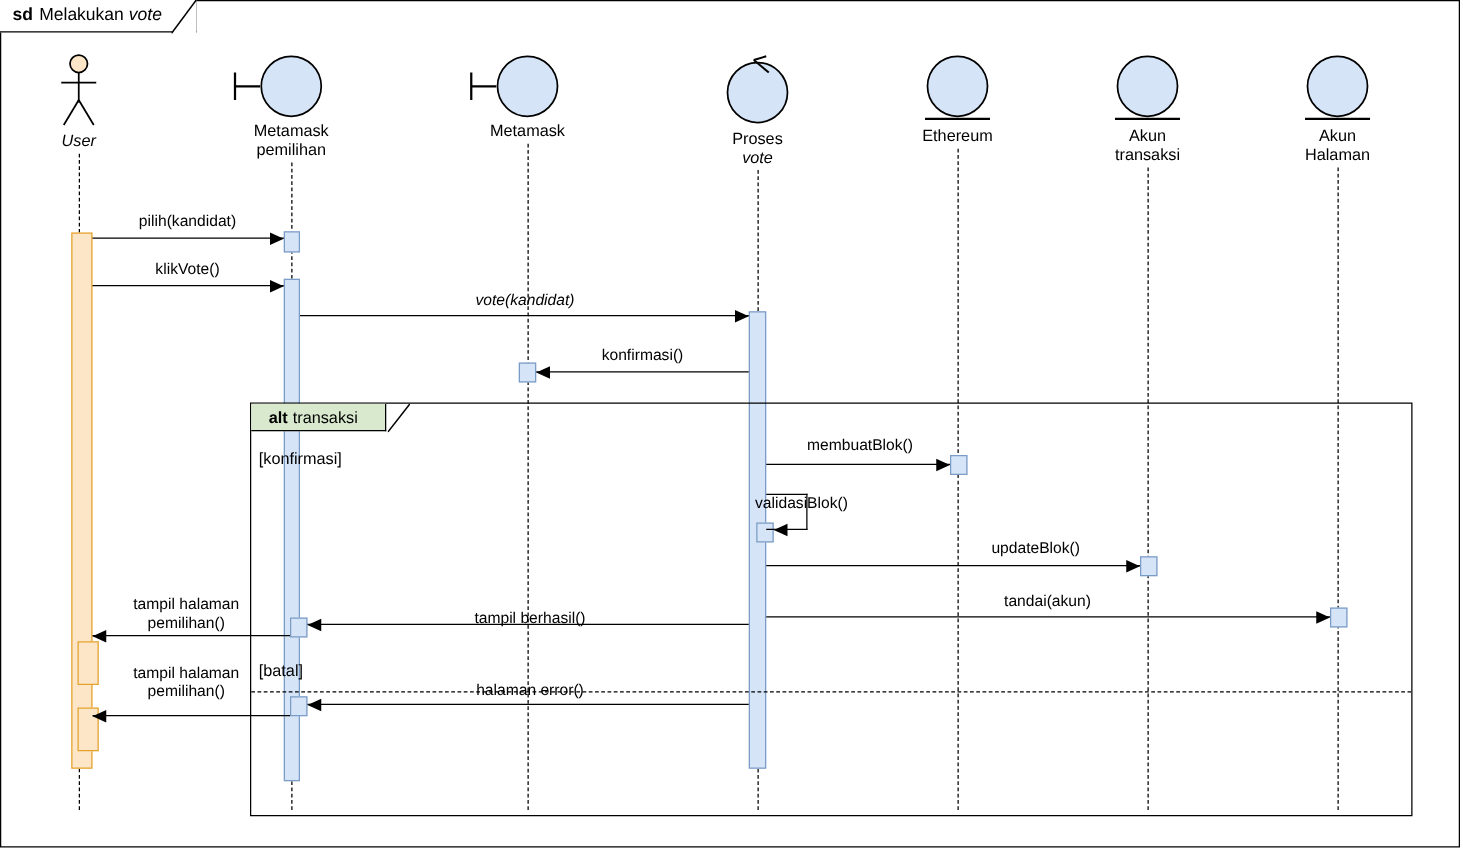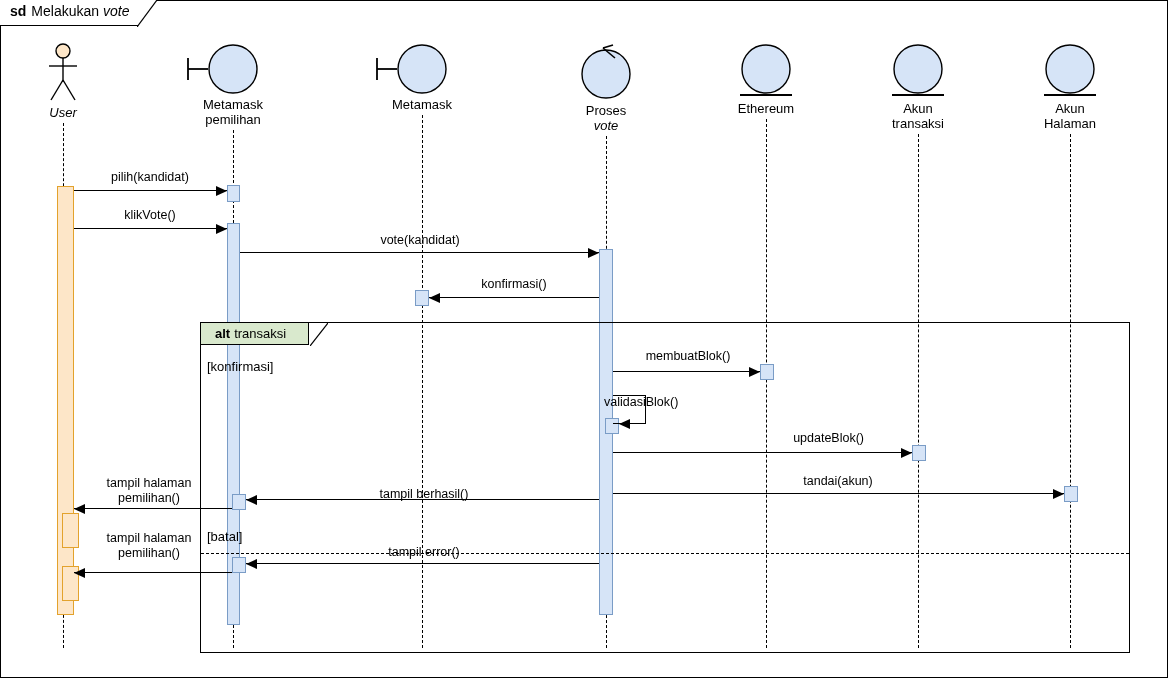--- a/index.html
+++ b/index.html
@@ -274,21 +274,21 @@
       <div class="msg-line" style="left: 74px; top: 190px; width: 153px;"></div>
       <div class="arrow-head arrow-right" style="left: 216px; top: 186px;"></div>
       <div class="msg-label" style="width: 160px; left: 70px; top: 170px; text-align: center;">pilih(kandidat)</div>
       <div style="position: absolute;"></div>
       <div class="msg-line" style="left: 74px; top: 228px; width: 153px;"></div>
       <div class="arrow-head arrow-right" style="left: 216px; top: 224px;"></div>
       <div class="msg-label" style="width: 160px; left: 70px; top: 208px; text-align: center;">klikVote()</div>
       <div style="position: absolute;"></div>
       <div class="msg-line" style="left: 240px; top: 252px; width: 359px;"></div>
       <div class="arrow-head arrow-right" style="left: 588px; top: 248px;"></div>
-      <div class="msg-label" style="width: 200px; left: 320px; top: 233px; text-align: center;">vote(kandidat)</div>
+      <div class="msg-label" style="width: 200px; left: 320px; top: 233px; text-align: center; font-style: italic;">vote(kandidat)</div>
       <div style="position: absolute;"></div>
       <div class="msg-line" style="left: 429px; top: 297px; width: 170px;"></div>
       <div class="arrow-head arrow-left" style="left: 429px; top: 293px;"></div>
       <div class="msg-label" style="width: 180px; left: 424px; top: 277px; text-align: center;">konfirmasi()</div>
       <div style="position: absolute;"></div>
       <div class="msg-line" style="left: 613px; top: 371px; width: 147px;"></div>
       <div class="arrow-head arrow-right" style="left: 749px; top: 367px;"></div>
       <div class="msg-label" style="width: 200px; left: 588px; top: 349px; text-align: center;">membuatBlok()</div>
       <div style="position: absolute;"></div>
       <div class="self-msg" style="left: 613px; top: 395px; width: 33px; height: 29px;"></div>
@@ -306,20 +306,20 @@
       <div class="msg-line" style="left: 246px; top: 499px; width: 353px;"></div>
       <div class="arrow-head arrow-left" style="left: 246px; top: 495px;"></div>
       <div class="msg-label" style="width: 220px; left: 314px; top: 487px; text-align: center;">tampil berhasil()</div>
       <div style="position: absolute;"></div>
       <div class="msg-line" style="left: 74px; top: 508px; width: 158px;"></div>
       <div class="arrow-head arrow-left" style="left: 74px; top: 504px;"></div>
       <div class="msg-label two-line" style="width: 130px; left: 84px; top: 476px; text-align: center;">tampil halaman pemilihan()</div>
       <div style="position: absolute;"></div>
       <div class="msg-line" style="left: 246px; top: 563px; width: 353px;"></div>
       <div class="arrow-head arrow-left" style="left: 246px; top: 559px;"></div>
-      <div class="msg-label" style="width: 220px; left: 314px; top: 545px; text-align: center;">tampil error()</div>
+      <div class="msg-label" style="width: 220px; left: 314px; top: 545px; text-align: center;">halaman error()</div>
       <div style="position: absolute;"></div>
       <div class="msg-line" style="left: 74px; top: 572px; width: 158px;"></div>
       <div class="arrow-head arrow-left" style="left: 74px; top: 568px;"></div>
       <div class="msg-label two-line" style="width: 130px; left: 84px; top: 531px; text-align: center;">tampil halaman pemilihan()</div>
     </div>
 
 </div>
 
 </body></html>

